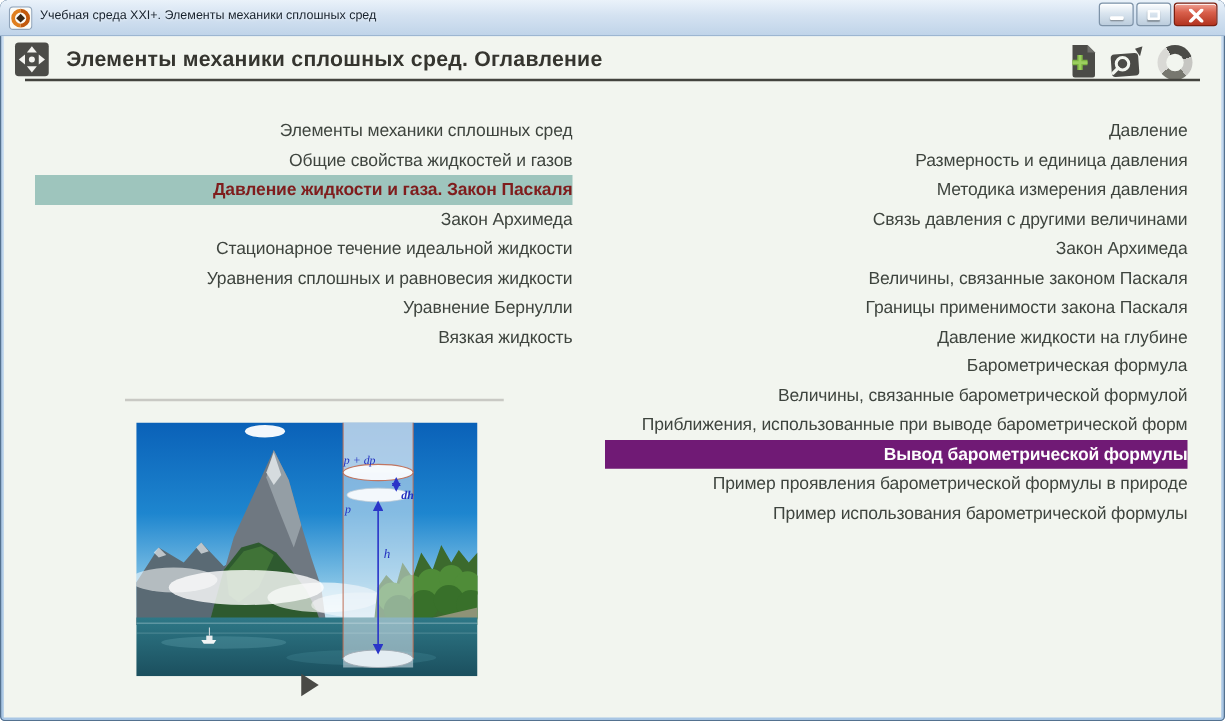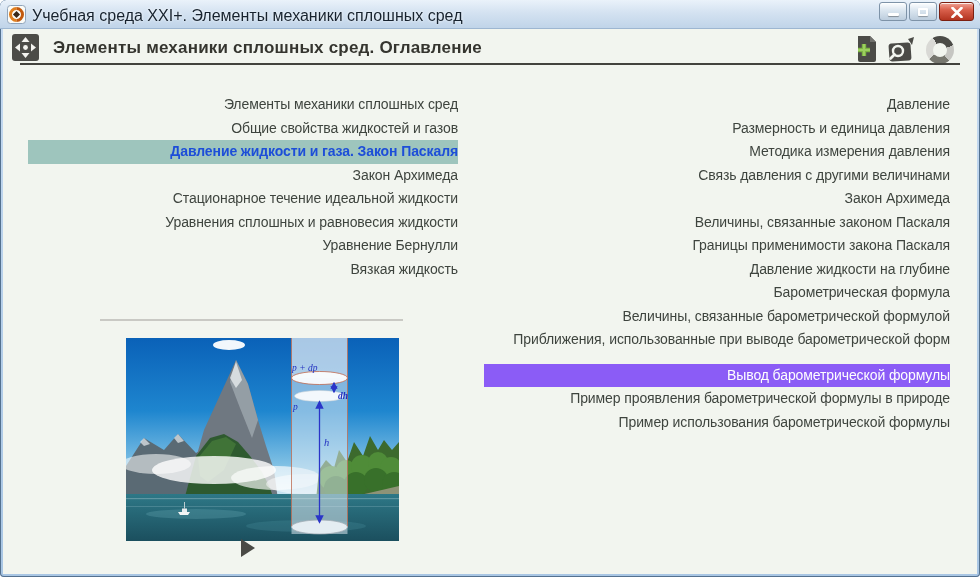--- a/index.html
+++ b/index.html
@@ -16,21 +16,21 @@
   
   .titlebar{
     position:absolute; top:0; left:0; right:0; height:29px;
     background:linear-gradient(180deg,#eaf2fa 0%,#d4e2f1 45%,#c0d4e9 100%);
     border-bottom:1px solid #9db6d1;
     border-radius:6px 6px 0 0;
   }
   .app-icon{ position:absolute; left:7px; top:5px; width:19px; height:19px; }
   .title-text{
     position:absolute; left:32px; top:7px;
-    font-size:16px; color:#17222e; text-shadow:0 0 3px #ffffff;
+    font-size:10px; color:#17222e; text-shadow:0 0 3px #ffffff;
     white-space:nowrap;
   }
   .winbtn{
     position:absolute; top:2px; height:19px; border-radius:3px;
     border:1px solid #7e93a8;
     background:linear-gradient(180deg,#fdfeff 0%,#dae5ef 45%,#bccddd 100%);
     box-shadow:inset 0 1px 0 rgba(255,255,255,.8);
   }
   .btn-min{ left:879px; width:28px; }
   .btn-max{ left:909px; width:28px; }
@@ -82,30 +82,30 @@
   .list{ position:absolute; top:64px;text-align:right; }
   .left-list{ left:25px; width:430px; }
   .right-list{ left:481px; width:466px; }
   .row{
     height:23.5px; line-height:23.5px; font-size:14px; color:#3e443e;
     padding-left:9px; white-space:nowrap; overflow:hidden; letter-spacing:-.1px;
     cursor:default;
   }
   .left-list .row.lvl1{ padding-left:27px; }
   .right-list .row{ padding-left:7px; }
-  .left-list .row.selected{ background:#9ec5bd; color:#1d4ed8; font-weight:bold;padding-left:27px; }
-  .right-list .row.selected{ background:#8b5cf6; color:#fefefe; font-weight:normal;margin-top:12px; }
+  .left-list .row.selected{ background:#9ec5bd; color:#7f1d1d; font-weight:bold;padding-left:27px; }
+  .right-list .row.selected{ background:#701a75; color:#fefefe; font-weight:bold; }
 
   .section-divider{
     position:absolute; left:97px; top:290px; width:303px; height:2px;
     background:#c9c9c4;
   }
 
   
-  .figure{ position:absolute; left:123px; top:309px; width:273px; height:167px;text-align:center; }
+  .figure{ position:absolute; left:106px; top:309px; width:273px; height:167px;text-align:center; }
   .figure svg{ display:block; }
 
   .play{ position:absolute; left:234px; top:508px; width:24px; height:22px; cursor:pointer; }
   .play-tri{
     position:absolute; left:4px; top:2px; width:0; height:0;
     border-left:14px solid #4a4a46;
     border-top:9px solid transparent;
     border-bottom:9px solid transparent;
   }
 </style>

